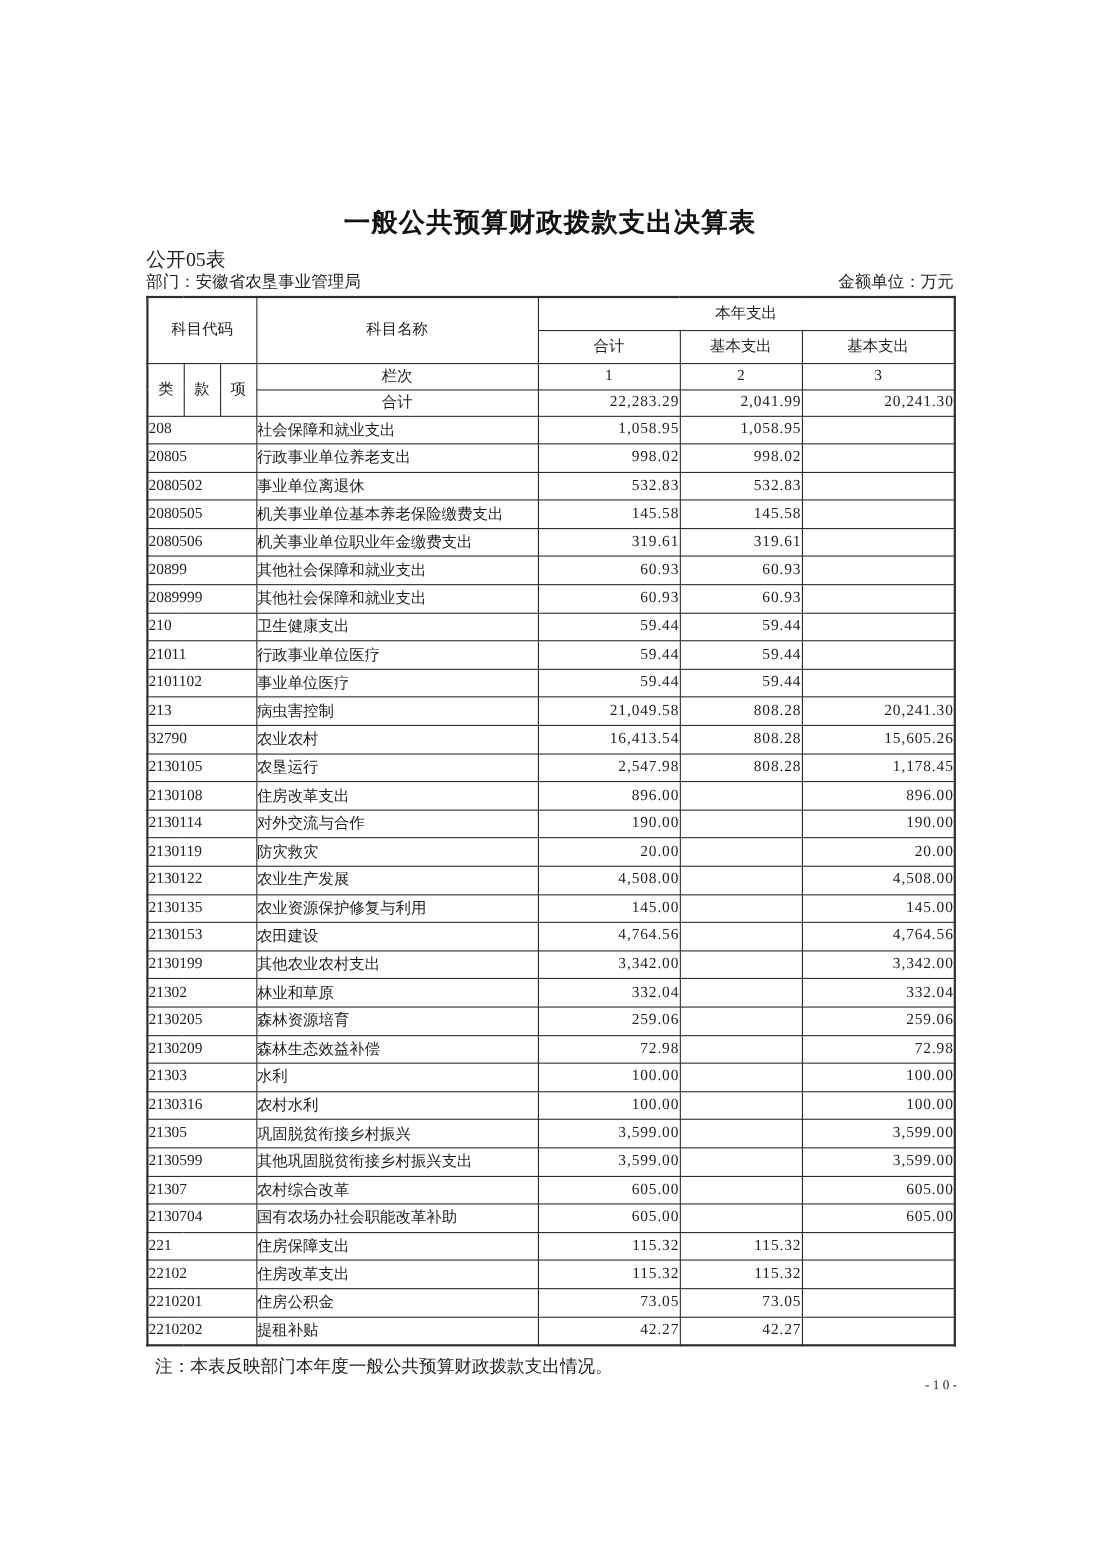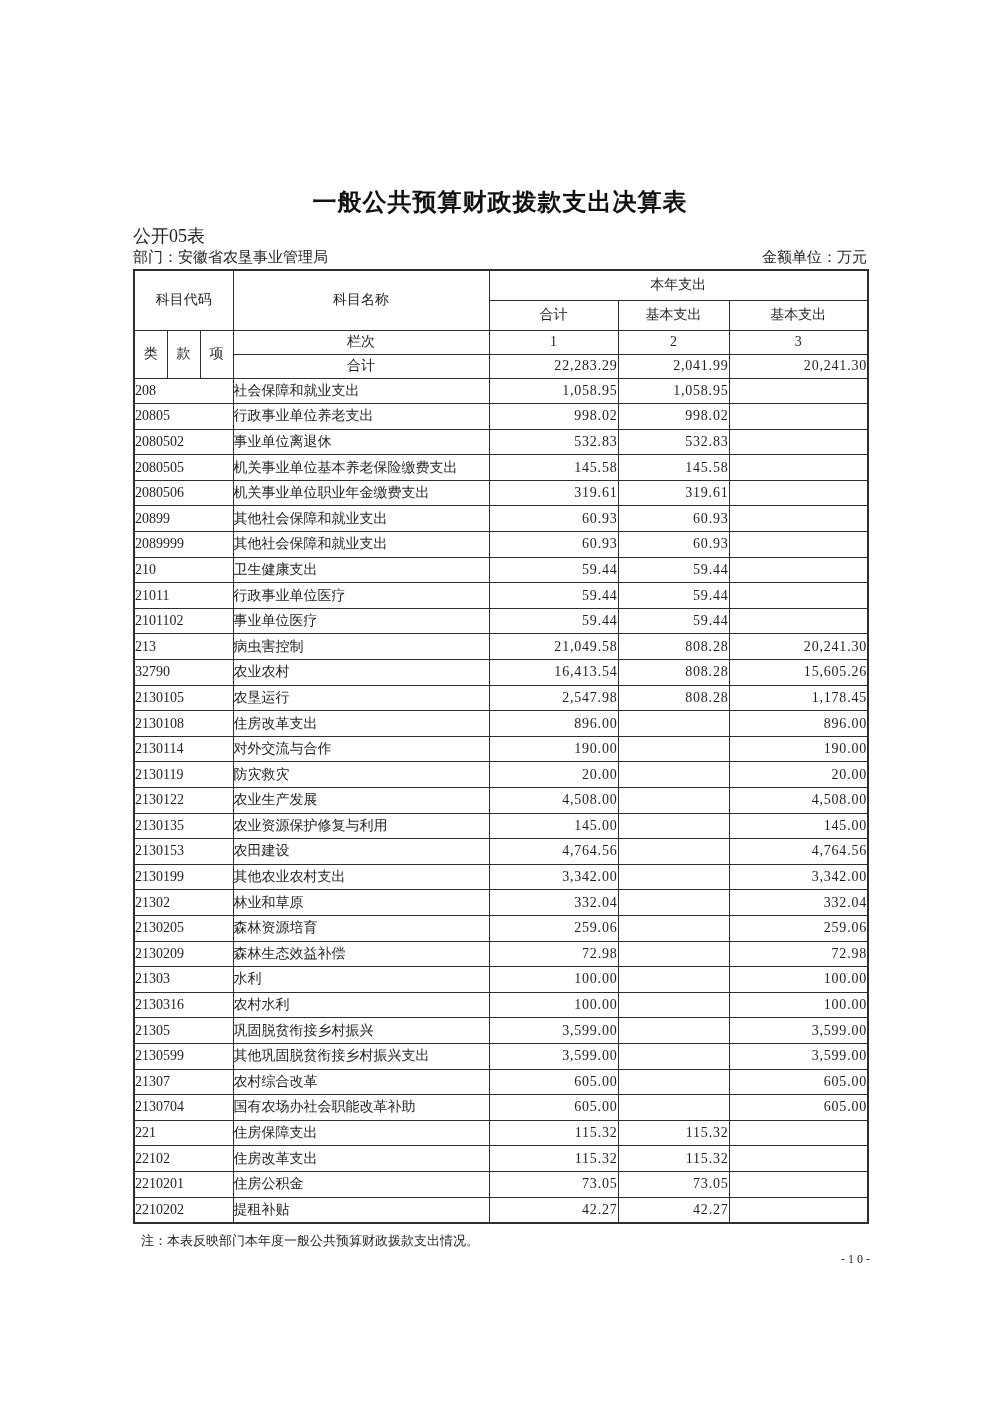--- a/index.html
+++ b/index.html
@@ -60,21 +60,21 @@
   }
   tr.h30 { height: 30px; }
   tr.h24 { height: 24px; }
   tbody.data tr { height: 25.6px; }
   .center { text-align: center; }
   .cell-left { text-align: left; padding-left: 8px; }
   .cell-num { text-align: right; padding-right: 8px; letter-spacing: 0.8px; }
   .note {
     margin-top: 8px;
     padding-left: 8px;
-    font-size: 13px;
+    font-size: 16px;
   }
   .page-number {
     position: absolute;
     top: 1252px;
     right: 127px;
     font-size: 12px;
     letter-spacing: 3px;
   }
 </style>
 </head>

